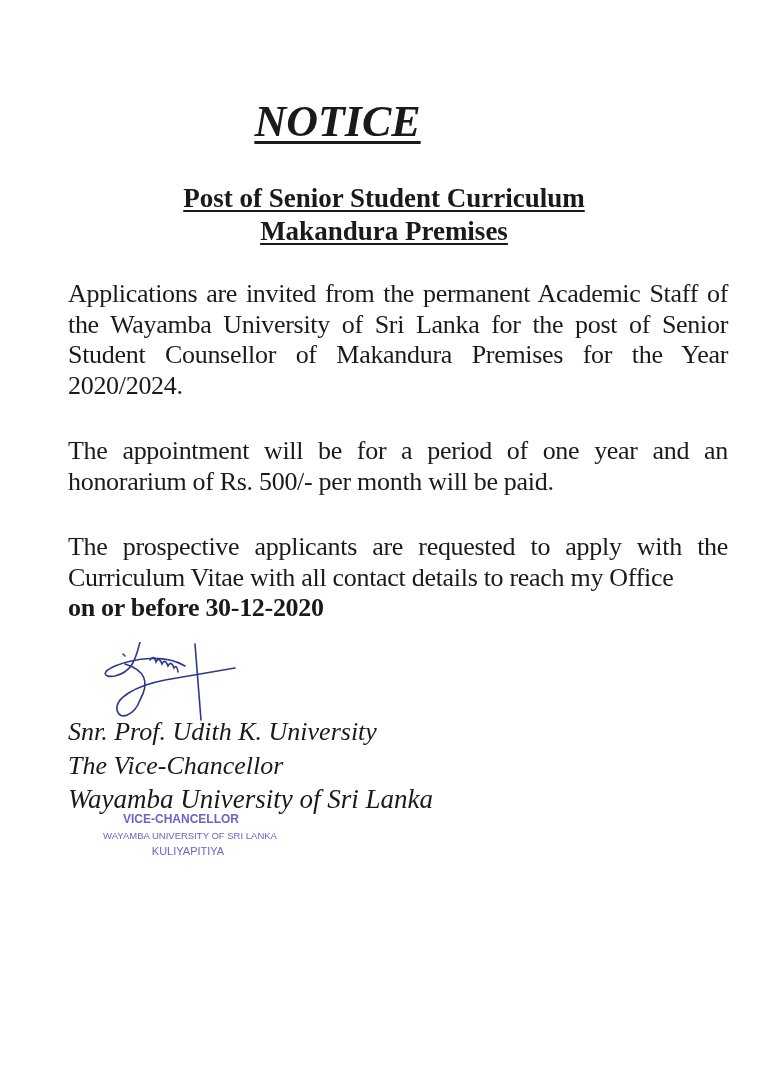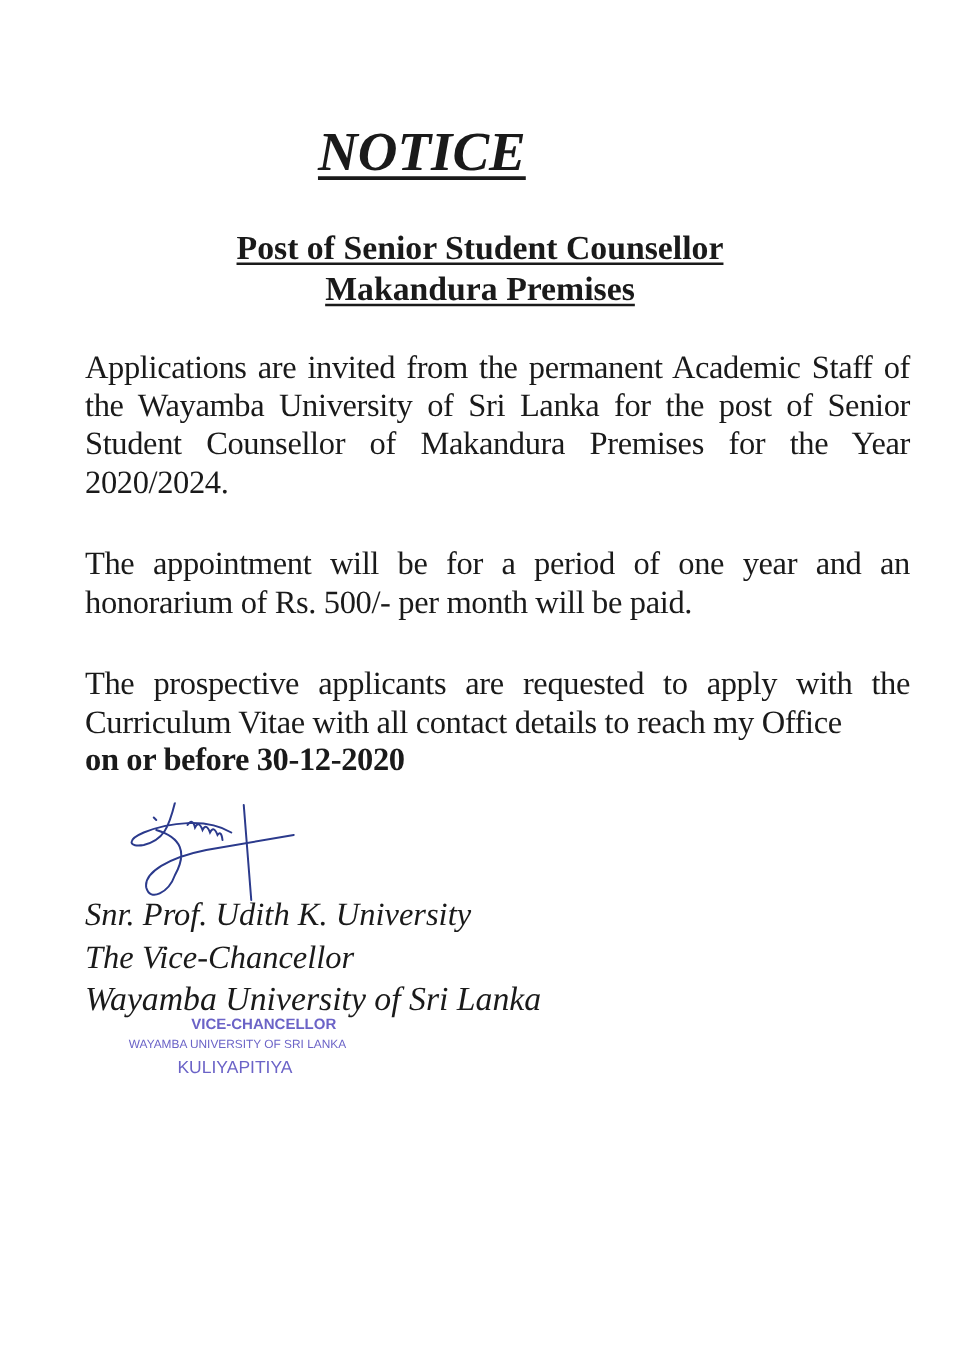--- a/index.html
+++ b/index.html
@@ -19,29 +19,29 @@
     .p2 { top: 436px; }
     .p3 { top: 532px; }
     .bold { font-weight: bold; }
     .sig { position: absolute; left: 95px; top: 642px; width: 150px; height: 86px; }
     .signer { position: absolute; left: 68px; font-style: italic; font-size: 26px; line-height: 32px; }
     .s1 { top: 716px; }
     .s2 { top: 750px; }
     .s3 { top: 783px; font-size: 27px; }
     .stamp { position: absolute; left: 90px; width: 200px; text-align: center; color: #6b63c7;
              font-family: "Liberation Sans", "DejaVu Sans", sans-serif; font-weight: bold; }
-    .st1 { top: 812px; font-size: 12px; left: 111px; text-align: center; }
+    .st1 { top: 812px; font-size: 12px; left: 81px; text-align: center; }
     .st2 { top: 830px; font-size: 9.5px; font-weight: normal; left: 90px; }
-    .st3 { top: 845px; font-size: 14px; font-weight: normal; left: 88px; }
+    .st3 { top: 845px; font-size: 11px; font-weight: normal; left: 88px; }
   </style>
 </head>
 <body>
 
 <div class="title"><span>NOTICE</span></div>
-<div class="sub sub1"><span>Post of Senior Student Counsellor</span></div>
+<div class="sub sub1"><span>Post of Senior Student Curriculum</span></div>
 <div class="sub sub2"><span>Makandura Premises</span></div>
 
 <div class="para p1">Applications are invited from the permanent Academic Staff of the Wayamba University of Sri Lanka for the post of Senior Student Counsellor of Makandura Premises for the Year 2020/2024.</div>
 <div class="para p2">The appointment will be for a period of one year and an honorarium of Rs. 500/- per month will be paid.</div>
 <div class="para p3">
   <span>The prospective applicants are requested to apply with the Curriculum Vitae with all contact details to reach my Office</span><br>
   <span class="bold">on or before 30-12-2020</span>
 </div>
 
 <svg class="sig" viewBox="0 0 150 86">

